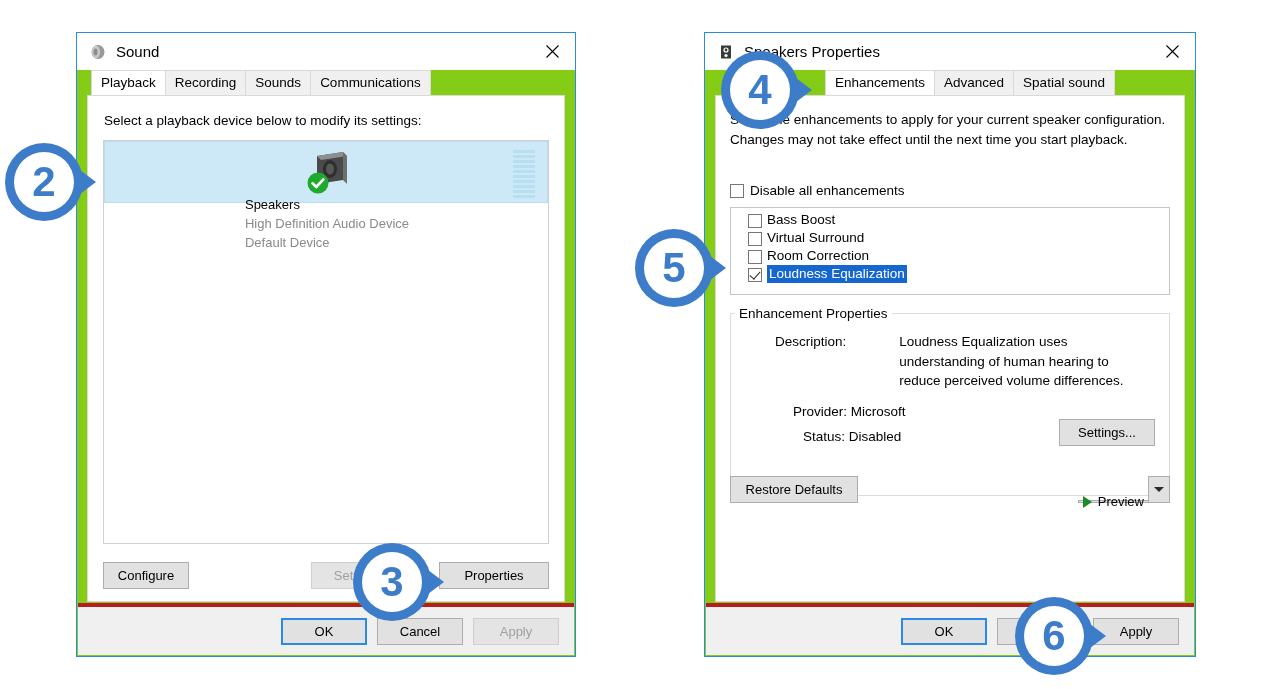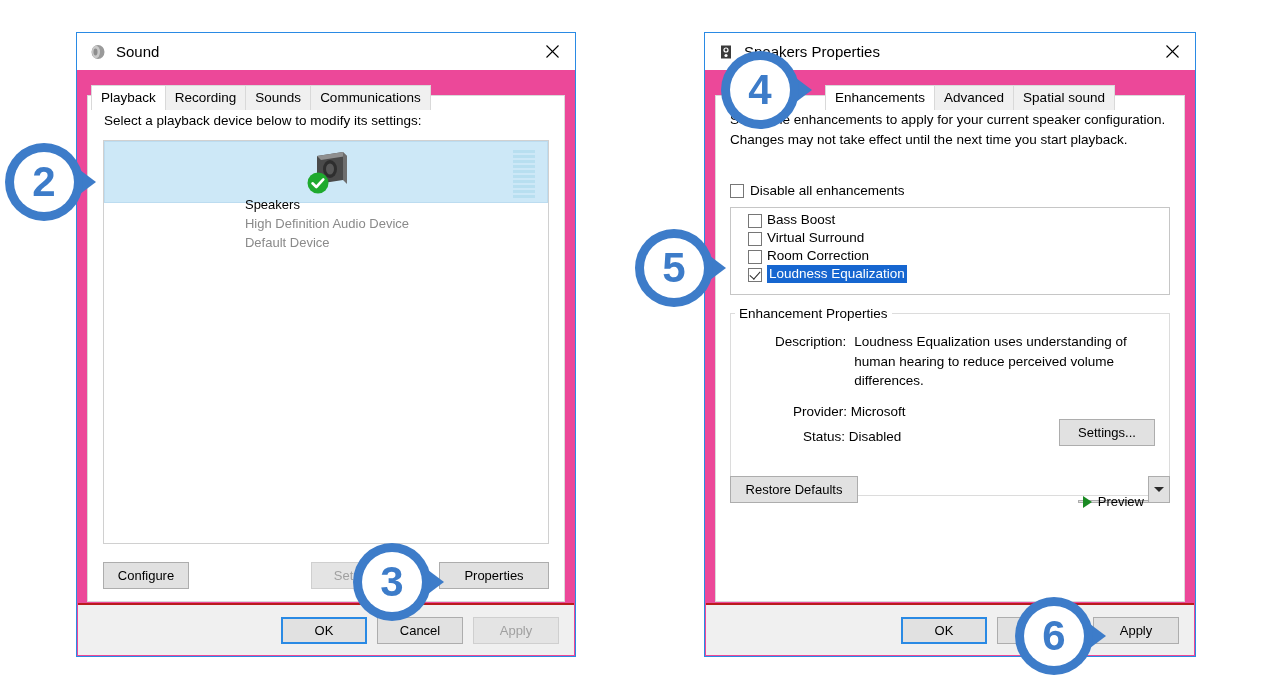--- a/index.html
+++ b/index.html
@@ -14,21 +14,21 @@
     font-size: 13px;
     color: #000000;
     position: relative;
     overflow: hidden;
     -webkit-font-smoothing: antialiased;
   }
 
   
   .window {
     position: absolute;
-    background: #ec4899;
+    background: #84cc16;
     border: 1px solid #2a8ae4;
     box-sizing: border-box;
   }
   .titlebar {
     height: 37px;
     background: #ffffff;
     display: flex;
     align-items: center;
     position: relative;
     box-sizing: border-box;
@@ -56,21 +56,21 @@
     align-items: center;
     justify-content: center;
     cursor: default;
   }
   .close-btn svg { display: block; }
 
   
   .tabstrip {
     display: flex;
     align-items: flex-end;
-    height: 40px;
+    height: 25px;
     padding-left: 14px;
     box-sizing: border-box;
     position: relative;
     z-index: 2;
   }
   .tab {
     height: 25px;
     line-height: 24px;
     padding: 0 9px;
     font-size: 13.5px;
@@ -99,21 +99,21 @@
     box-sizing: border-box;
     z-index: 1;
   }
 
   .footer-bar {
     position: absolute;
     left: 1px;
     right: 1px;
     bottom: 1px;
     background: #f0f0f0;
-    border-top: 2px solid #b91c1c;
+    border-top: 4px solid #b91c1c;
     display: flex;
     align-items: center;
     justify-content: flex-end;
     box-sizing: border-box;
   }
 
   
   .btn {
     background: #e1e1e1;
     border: 1px solid #adadad;
@@ -293,20 +293,21 @@
     position: absolute;
     font-size: 13.5px;
     line-height: 1.45;
   }
   .kv .k { }
   .desc-block {
     left: 44px;
     right: 18px;
     top: 18px;
     display: flex;
+    gap: 45px;
   }
   .desc-block .k { white-space: nowrap; }
   .desc-block .v { margin-left: 8px; }
 
   .bottom-row {
     position: absolute;
     left: 14px;
     right: 14px;
     top: 380px;
     height: 27px;

